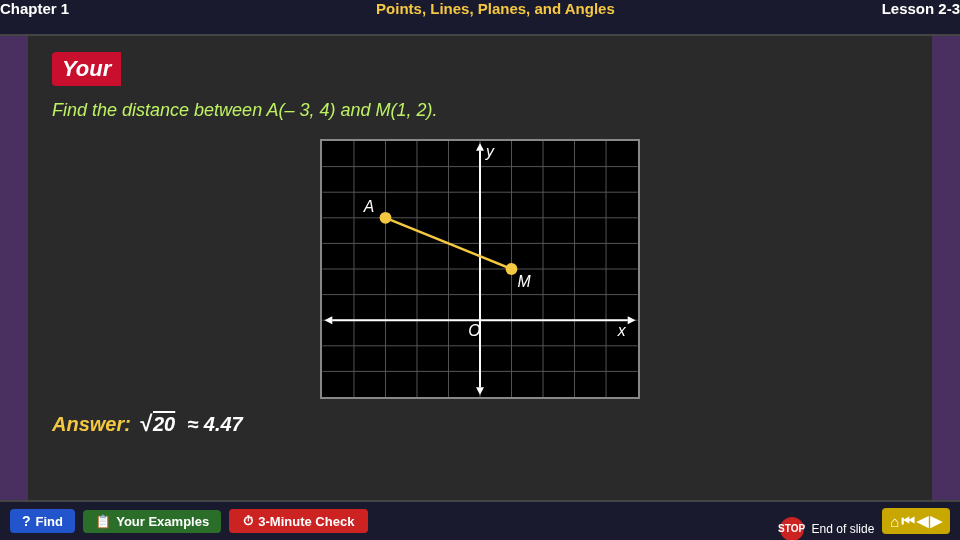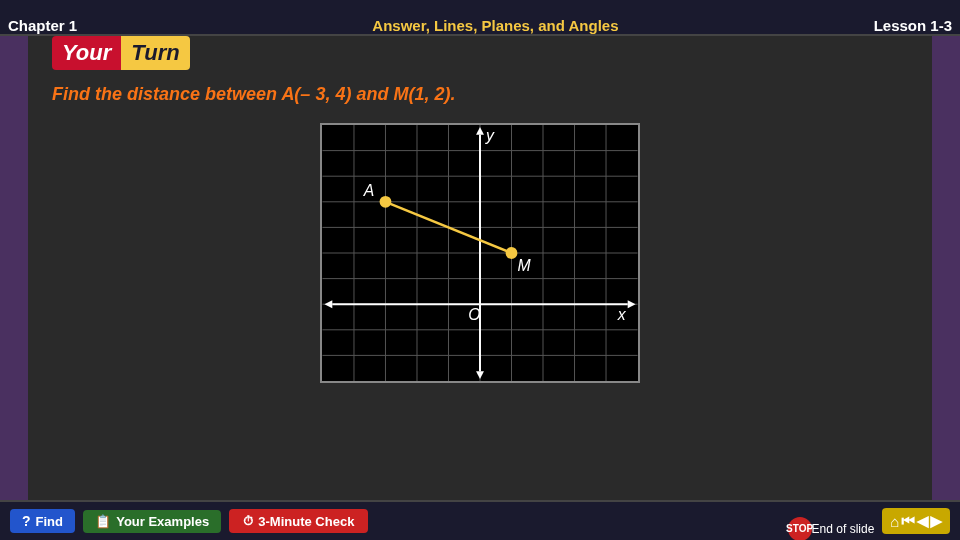--- a/index.html
+++ b/index.html
@@ -7,24 +7,24 @@
       width: 960px;
       height: 540px;
       overflow: hidden;
       background: #2a2a2a;
       font-family: Arial, sans-serif;
     }
 
     
     .top-bar {
       display: flex;
-      align-items: flex-end;
+      align-items: flex-start;
       background: #1a1a2e;
       height: 36px;
-      padding: 0 8px;
+      padding: 0 0;
       border-bottom: 2px solid #444;
     }
     .top-chapter {
       color: white;
       font-weight: bold;
       font-size: 15px;
       margin-right: 40px;
     }
     .top-title {
       color: #f5c842;
@@ -56,21 +56,21 @@
     .right-sidebar {
       width: 28px;
       background: #4a3060;
       height: 100%;
     }
 
     
     .center-content {
       flex: 1;
       background: #2a2a2a;
-      padding: 0 24px;
+      padding: 16px 24px;
       position: relative;
     }
 
     
     .your-turn-badge {
       display: inline-flex;
       align-items: center;
       margin-bottom: 14px;
     }
     .your-turn-your {
@@ -87,25 +87,24 @@
       color: #1a1a2e;
       font-weight: bold;
       font-style: italic;
       font-size: 22px;
       padding: 4px 10px;
       border-radius: 0 4px 4px 0;
     }
 
     
     .problem-text {
-      color: #f97316;
+      color: #bef264;
       font-size: 18px;
       margin-bottom: 18px;
       font-style: italic;
-      font-weight: bold;
     }
 
     
     .graph-wrapper {
       display: flex;
       justify-content: center;
       margin-bottom: 14px;
     }
 
     .graph-container {
@@ -218,21 +217,21 @@
       cursor: pointer;
       margin-left: auto;
     }
 
     
     .end-of-slide {
       display: flex;
       align-items: center;
       color: white;
       font-size: 12px;
-      gap: 0;
+      gap: 8px;
       margin-left: auto;
       margin-top: 15px;
     }
     .stop-icon {
       width: 24px;
       height: 24px;
       background: #cc2222;
       border-radius: 50%;
       display: flex;
       align-items: center;
@@ -240,34 +239,33 @@
       color: white;
       font-weight: bold;
       font-size: 10px;
     }
   </style>
 </head>
 <body>
 
 <div class="top-bar">
   <span class="top-chapter">Chapter 1</span>
-  <span class="top-title">Answer, Lines, Planes, and Angles</span>
-  <span class="top-lesson">Lesson 1-3</span>
+  <span class="top-title">Points, Lines, Planes, and Angles</span>
+  <span class="top-lesson">Lesson 2-3</span>
 </div>
 
 <div class="main-area">
 
   <div class="left-sidebar"></div>
 
   <div class="center-content">
 
     
     <div class="your-turn-badge">
       <span class="your-turn-your">Your</span>
-      <span class="your-turn-turn">Turn</span>
     </div>
 
     
     <div class="problem-text">
       <span>Find the distance between </span><span>A(– 3, 4)</span><span> and </span><span>M(1, 2)</span><span>.</span>
     </div>
 
     
     <div class="graph-wrapper">
       <div class="graph-container">
@@ -310,20 +308,28 @@
           <circle cx="64" cy="78" r="6" fill="#f5c842"></circle>
           <text x="42" y="72" fill="white" font-size="16" font-style="italic">A</text>
 
           <circle cx="192" cy="130" r="6" fill="#f5c842"></circle>
           <text x="198" y="148" fill="white" font-size="16" font-style="italic">M</text>
         </svg>
       </div>
     </div>
 
     
+    <div class="answer-text">
+      <span class="answer-label">Answer:</span>
+      <span class="sqrt-expr">
+        <span class="sqrt-symbol">√</span>
+          <span style="text-decoration: overline; font-size:20px; font-style:italic; color:white;">20</span>
+      </span>
+      <span class="approx-val">≈ 4.47</span>
+    </div>
 
   </div>
 
   <div class="right-sidebar"></div>
 </div>
 
 <div class="bottom-bar">
 
   <div class="btn-help">
     <span style="font-weight:bold; font-size:14px;">?</span>

